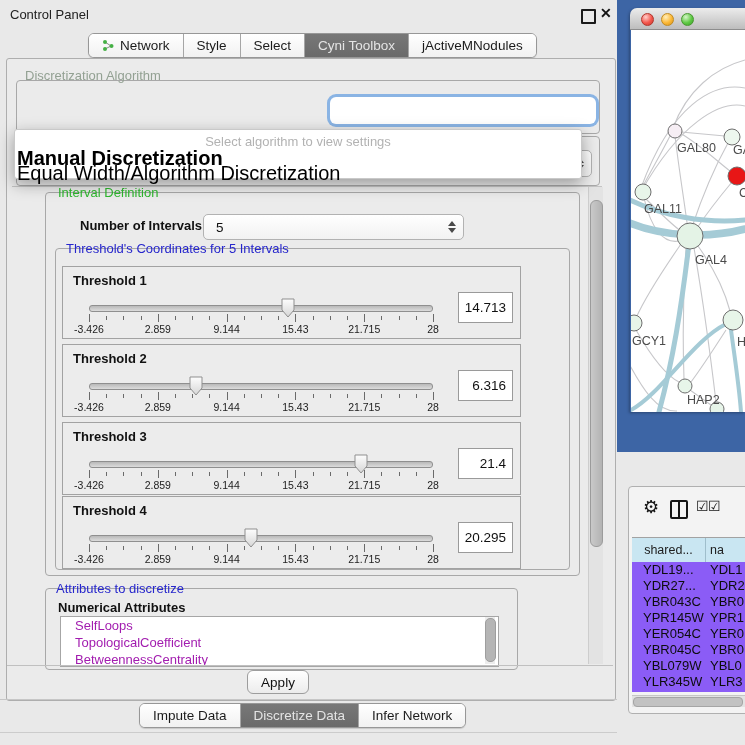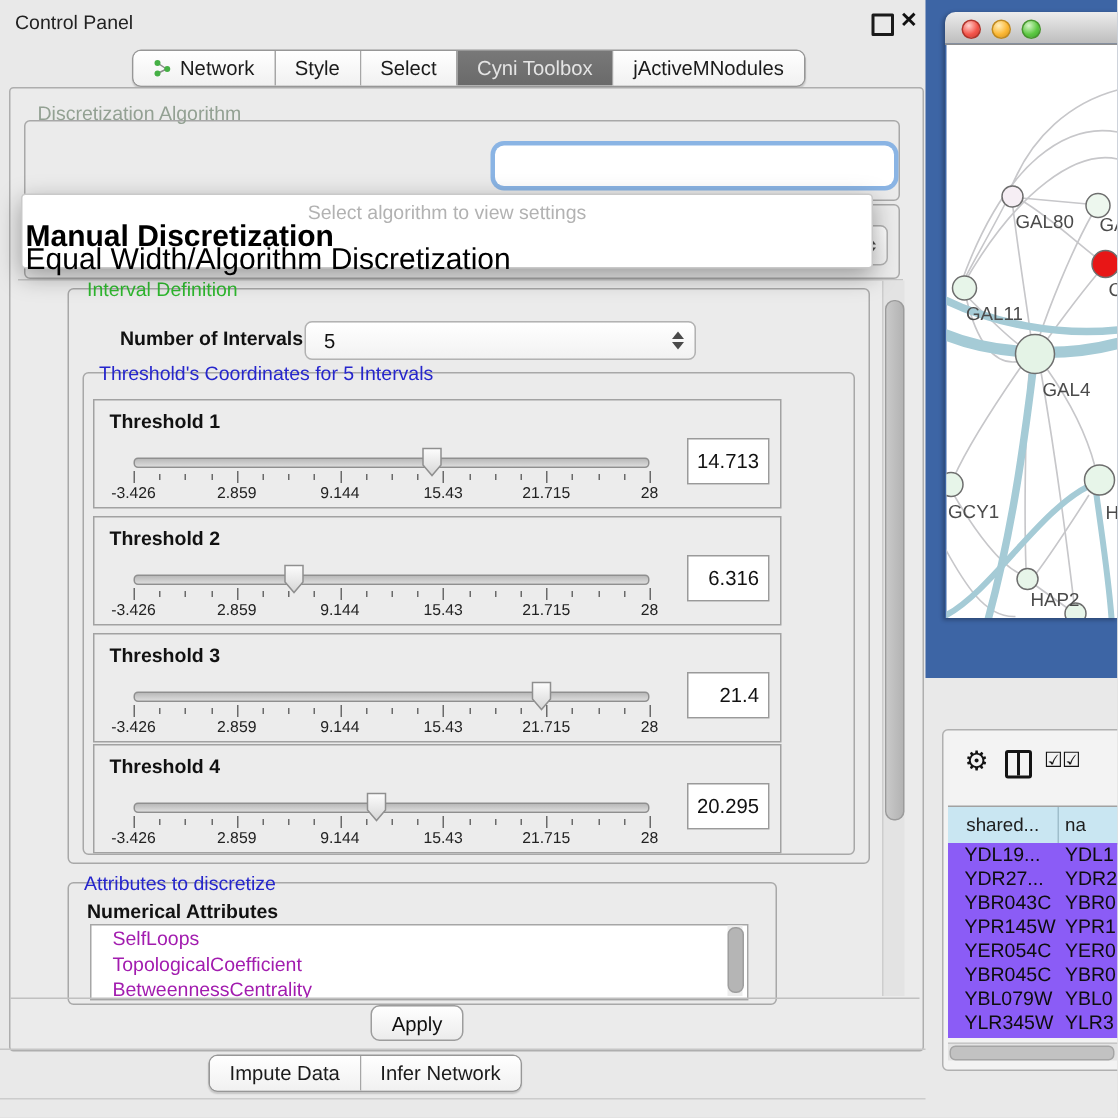--- a/index.html
+++ b/index.html
@@ -400,20 +400,23 @@
   </div>
 
   <div class="abs" id="apply-zone-line"></div>
   <div class="abs" id="apply-btn">Apply</div>
   <div class="abs" id="sep-bottom"></div>
 
   <div class="abs seg-bar" id="bottom-tabs">
     <div class="seg">
         <span>Impute Data</span>
       </div>
+    <div class="seg sel">
+        <span>Discretize Data</span>
+      </div>
     <div class="seg">
         <span>Infer Network</span>
       </div>
   </div>
   <div class="abs" id="sep-bottom2"></div>
 
   <div class="abs" id="net-frame" style="background:#3d65a5">
     <div id="net-window">
       <div id="net-titlebar">
         <span class="tl" id="tl-close"></span>

